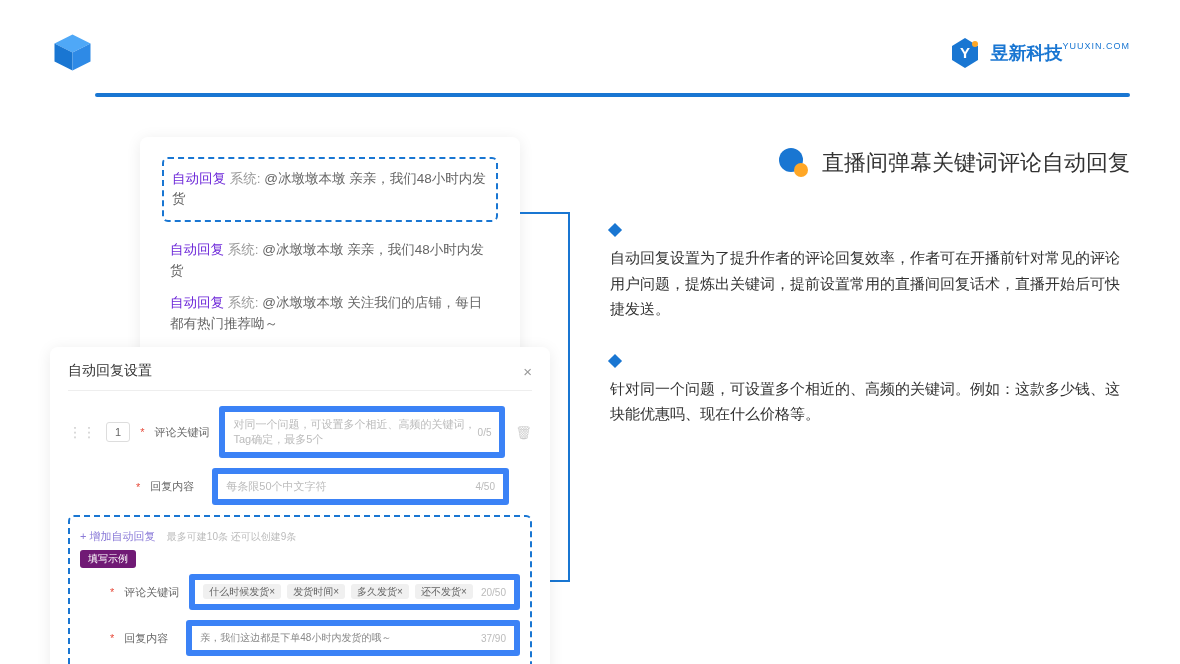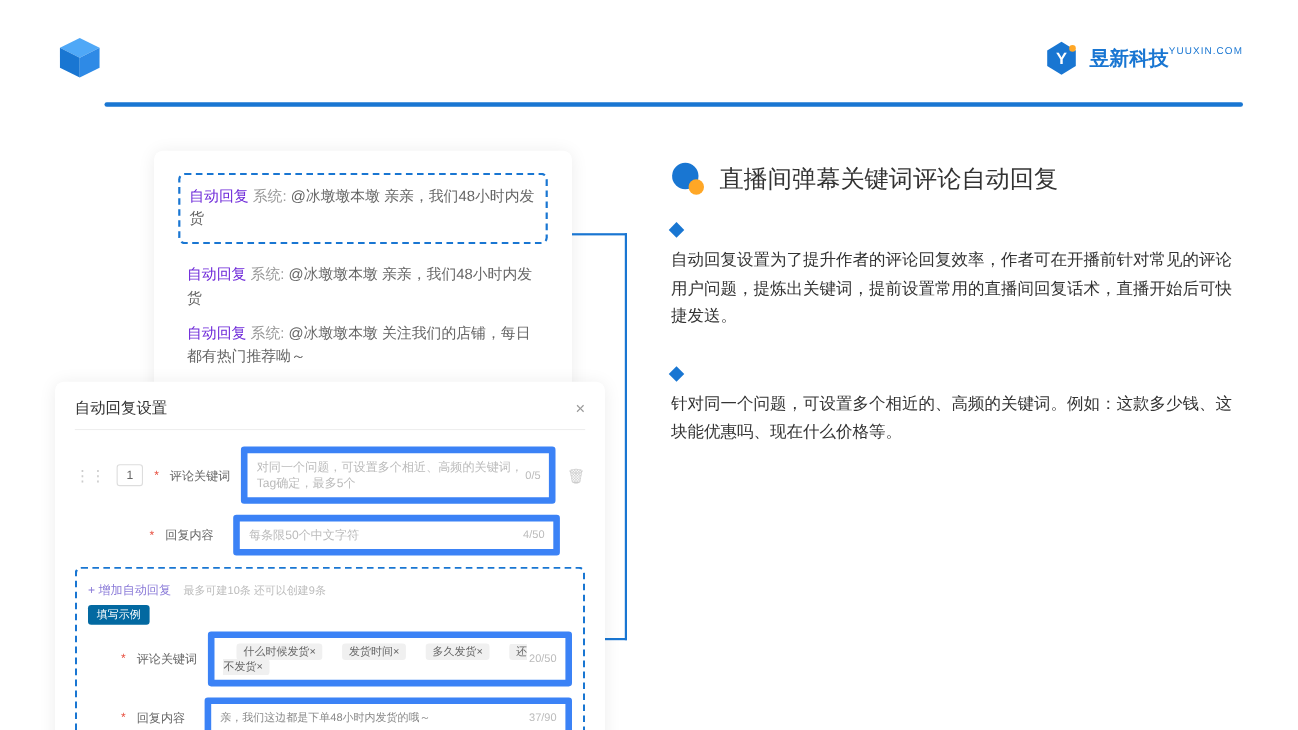--- a/index.html
+++ b/index.html
@@ -39,25 +39,25 @@
 .req-star { color: #e74c3c; }
 .field-label { color: #666; min-width: 52px; }
 .field-input { flex: 1; border: 6px solid #3b82f6; border-radius: 3px; padding: 5px 8px; display: flex; justify-content: space-between; align-items: center; font-size: 11px; }
 .placeholder-txt { color: #bbb; }
 .counter { color: #bbb; font-size: 10px; }
 .trash { color: #ccc; font-size: 13px; }
 
 .example-box { border: 2.5px dashed #1976d2; border-radius: 6px; padding: 12px 10px; margin-top: 10px; }
 .add-link { color: #8b7bd8; font-size: 11px; }
 .add-note { color: #bbb; font-size: 10px; margin-left: 8px; }
-.example-badge { background: #0369a1; color: #fff; font-size: 10px; padding: 2px 8px; border-radius: 3px; display: inline-block; margin: 6px 0; }
-.tag-chip { background: #f0f0f0; border-radius: 3px; padding: 2px 6px; font-size: 10px; color: #666; margin-right: 3px; margin-left: 12px; }
+.example-badge { background: #701a75; color: #fff; font-size: 10px; padding: 2px 8px; border-radius: 3px; display: inline-block; margin: 6px 0; }
+.tag-chip { background: #f0f0f0; border-radius: 3px; padding: 2px 6px; font-size: 10px; color: #666; margin-right: 3px; }
 .example-text { color: #888; font-size: 10px; }
 
-.section-head { display: flex; align-items: center; gap: 12px; margin-bottom: 19px; }
+.section-head { display: flex; align-items: center; gap: 12px; margin-bottom: 40px; justify-content: flex-end; }
 .bubble-icon { width: 32px; height: 32px; position: relative; }
 .section-title { font-size: 22px; font-weight: 500; color: #333; }
 .bullet-item { display: flex; gap: 10px; margin-bottom: 28px; flex-direction: column; }
 .diamond { width: 10px; height: 10px; background: #1976d2; transform: rotate(45deg); margin-top: 6px; flex-shrink: 0; }
 .bullet-text { font-size: 15px; color: #333; line-height: 1.7; }
 
 .conn-line-v { position: absolute; width: 2px; background: #1976d2; }
 .conn-line-h { position: absolute; height: 2px; background: #1976d2; }
 </style>
 </head>

